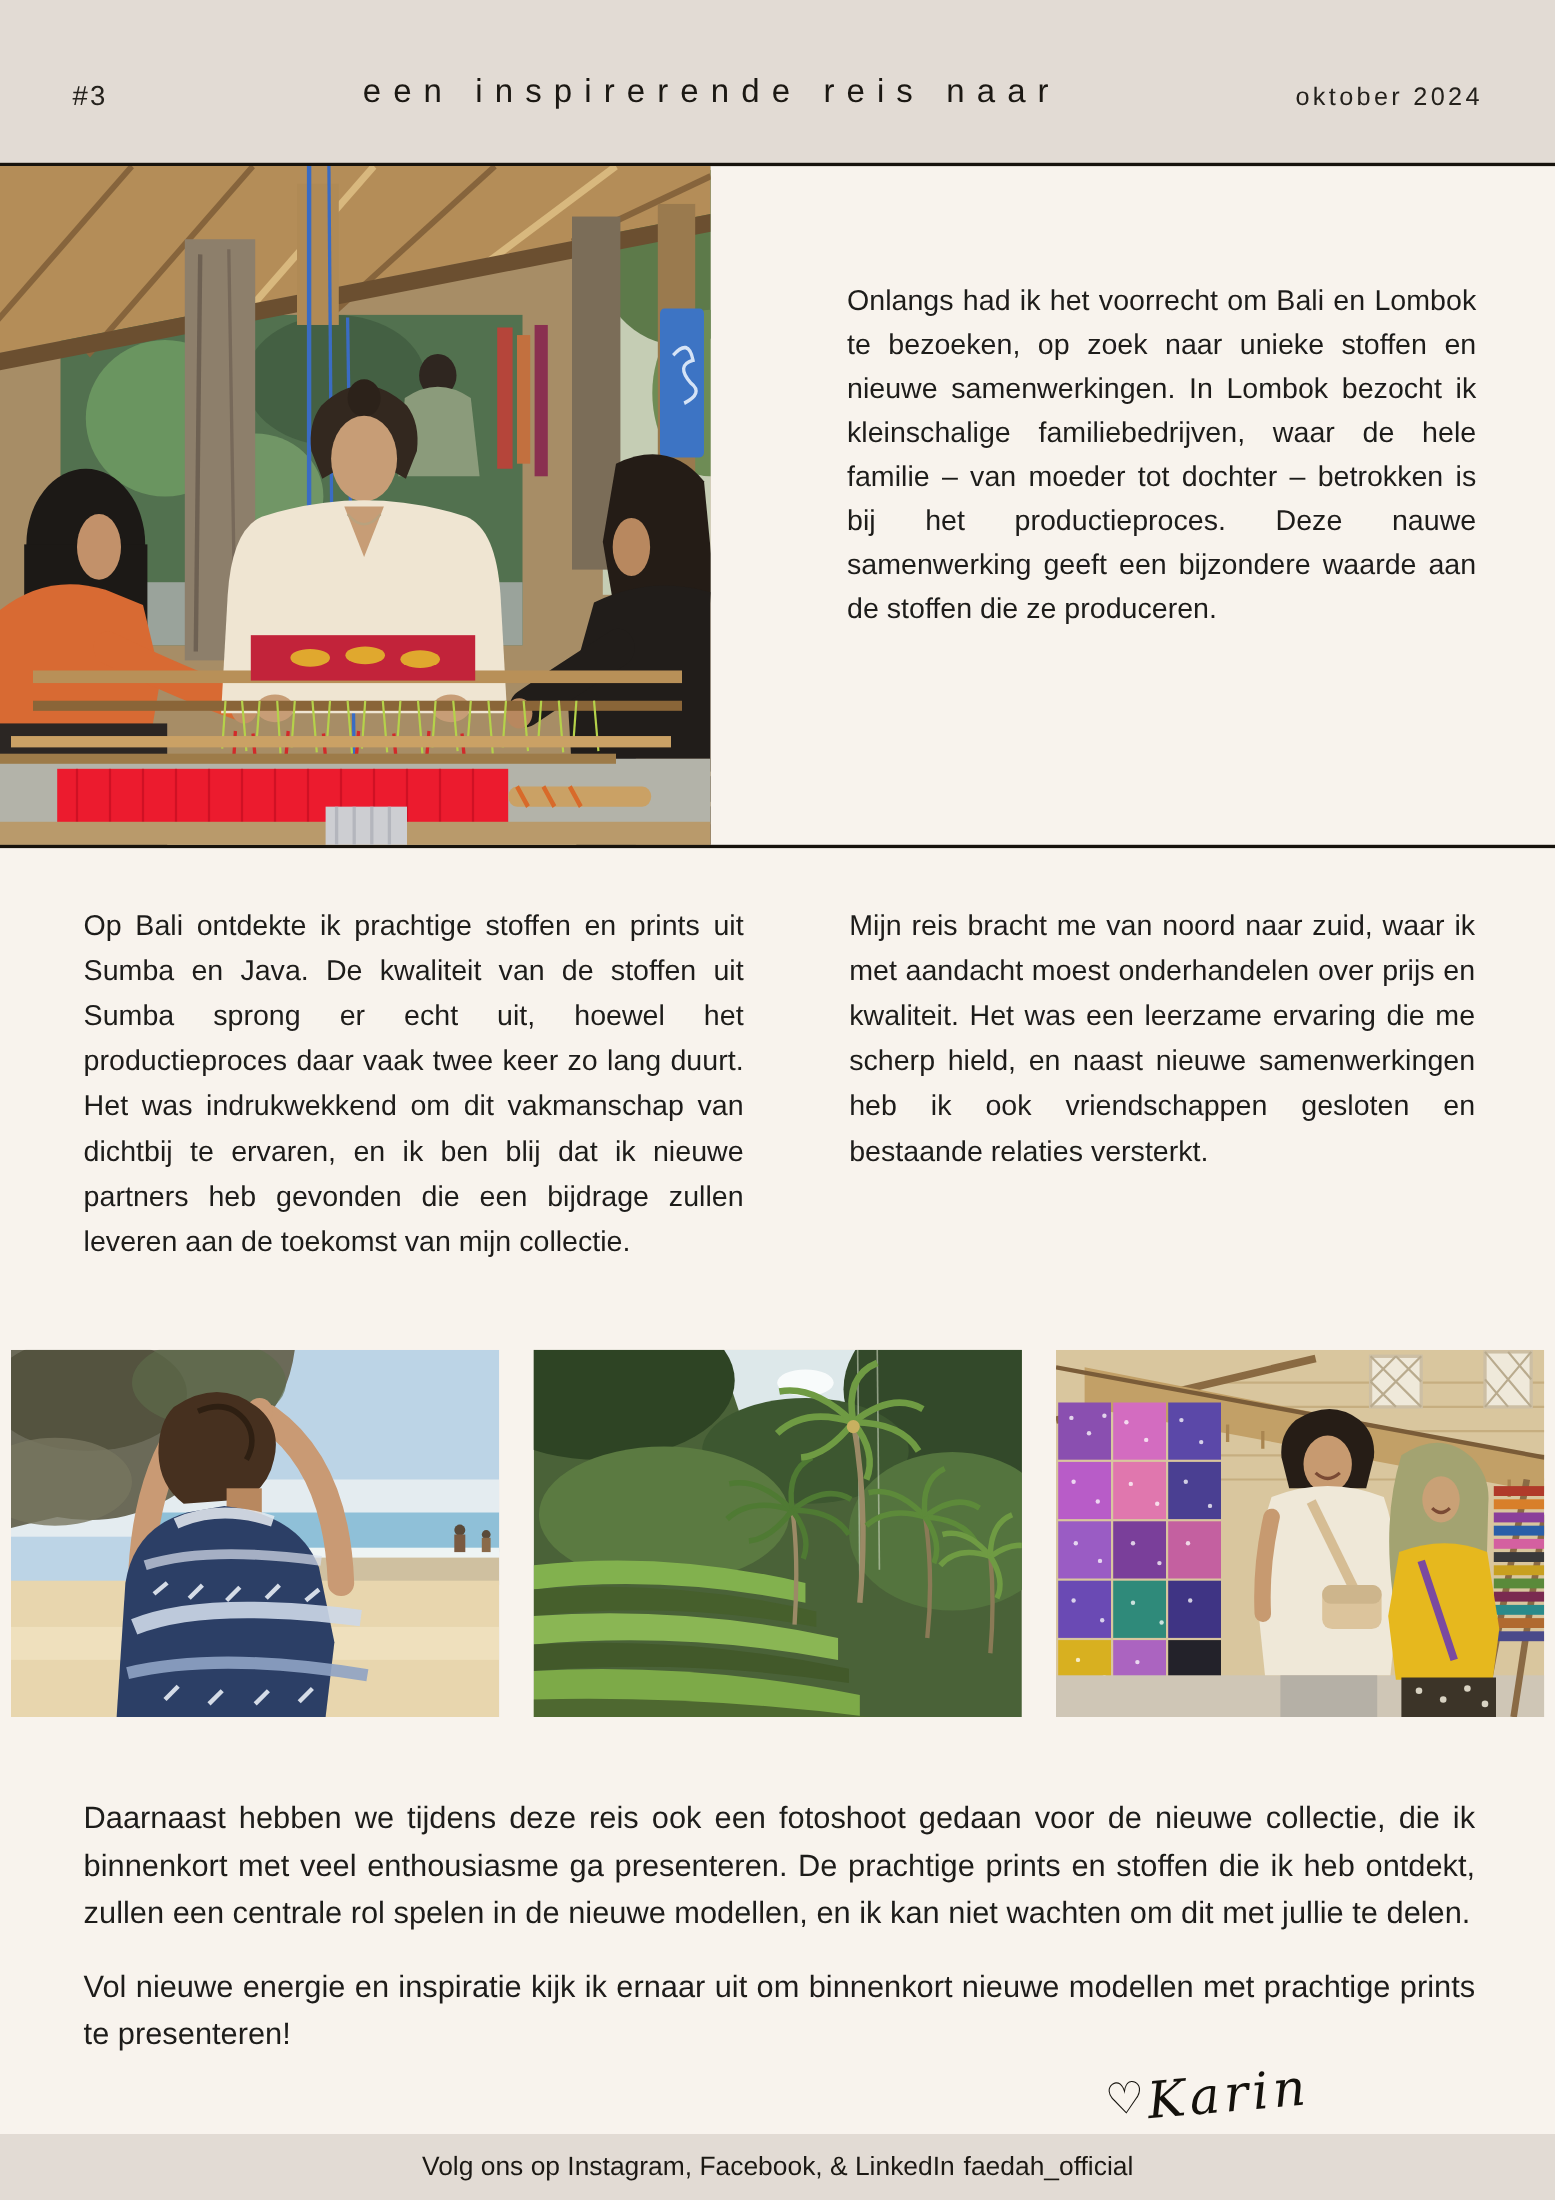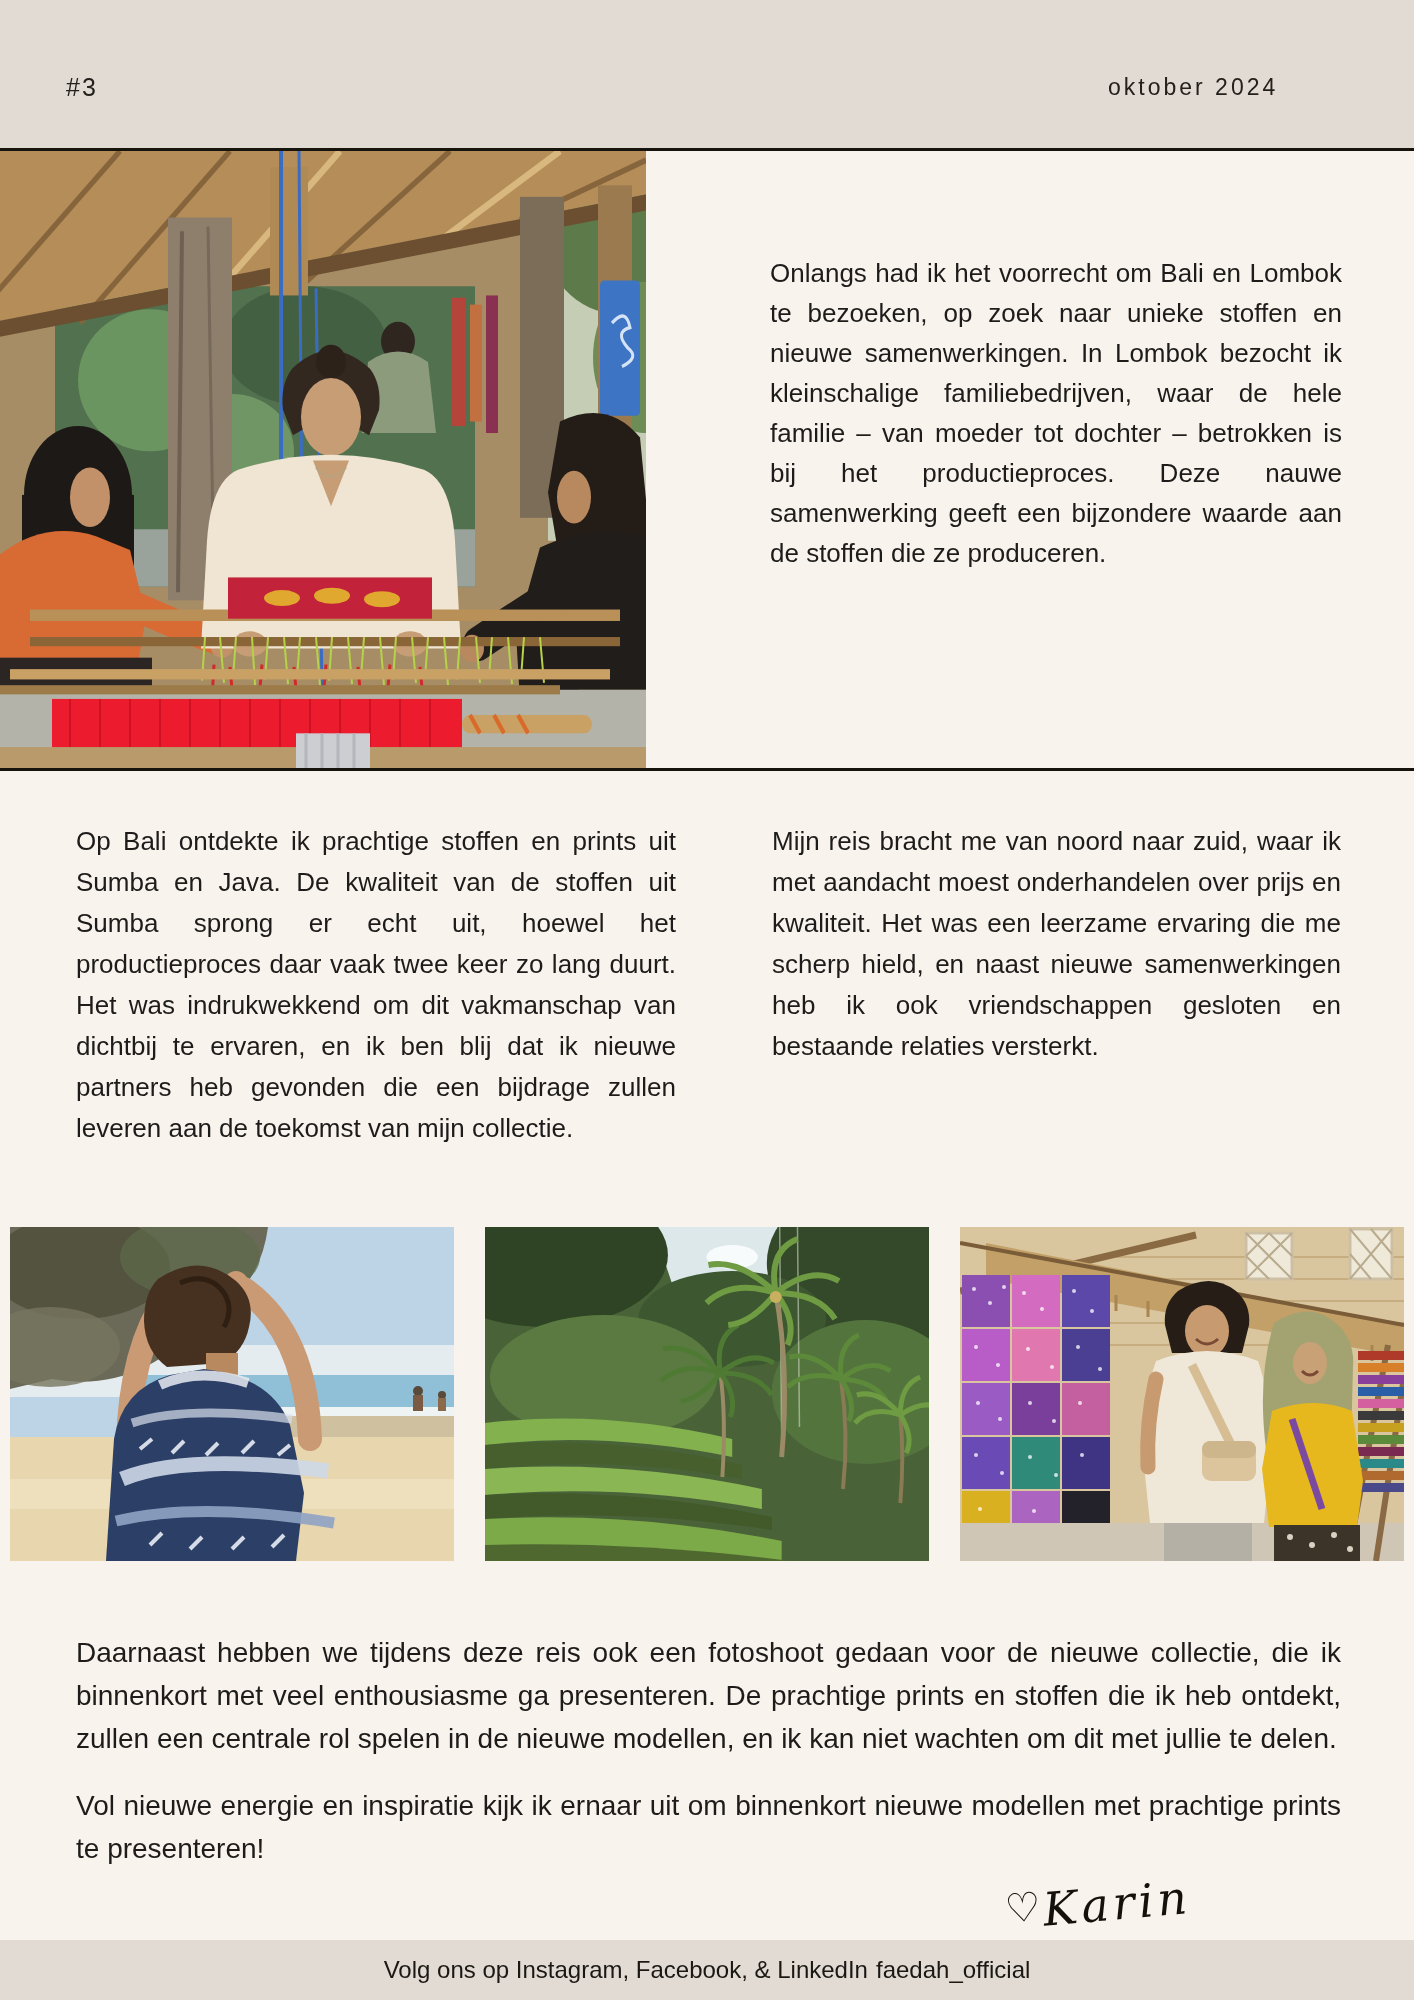--- a/index.html
+++ b/index.html
@@ -12,21 +12,21 @@
   }
   
   .masthead {
     height:169px; background:#e2dbd4; border-bottom:3px solid #17130d;
     display:flex; align-items:center; padding:0 66px;
   }
   .issue { width:120px; font-size:25px; letter-spacing:2px; padding-top:28px; color:#24211c; }
   .masthead-center { flex:1; text-align:center; padding-top:20px; }
   .title-line1 { font-size:30px; font-weight:400; letter-spacing:11px; color:#1b1813; white-space:nowrap; }
   .title-line2 { font-size:31px; font-weight:700; letter-spacing:8px; margin-top:12px; color:#12100c; white-space:nowrap; }
-  .issue-date { width:240px; font-size:23px; letter-spacing:3px; padding-top:28px; color:#24211c; white-space:nowrap; }
+  .issue-date { width:240px; text-align:right; font-size:23px; letter-spacing:3px; padding-top:28px; color:#24211c; white-space:nowrap; }
   
   .hero { height:698px; border-bottom:3px solid #17130d; display:flex; }
   .hero-photo { width:646px; height:100%; flex:none; }
   .hero-photo svg, .photo-card svg { width:100%; height:100%; display:block; }
   .hero-text { flex:1; padding:102px 72px 0 124px; }
   .hero-text p { font-size:26px; line-height:40px; text-align:justify; }
   
   .columns { display:flex; gap:96px; padding:50px 73px 0 76px; }
   .columns p { font-size:26px; line-height:41px; text-align:justify; }
   .col-left { width:600px; flex:none; }
@@ -54,20 +54,21 @@
   .footer .handle { font-weight:400; margin-left:8px; }
 </style>
 </head>
 <body>
 
 <div class="page">
 
   <header class="masthead">
     <div class="issue">#3</div>
     <div class="masthead-center">
+      <div class="title-line1">een inspirerende reis naar</div>
     </div>
     <div class="issue-date">oktober 2024</div>
   </header>
 
   <section class="hero">
     <figure class="hero-photo" aria-label="Drie vrouwen bij een traditioneel weefgetouw met rode stof onder een rieten paviljoen">
       <svg viewBox="0 0 646 539" preserveAspectRatio="none">
         <rect width="646" height="539" fill="#a78d66"></rect>
         <rect x="548" width="98" height="340" fill="#c5cdb4"></rect>
         <ellipse cx="618" cy="70" rx="75" ry="72" fill="#5d7a4a"></ellipse>

